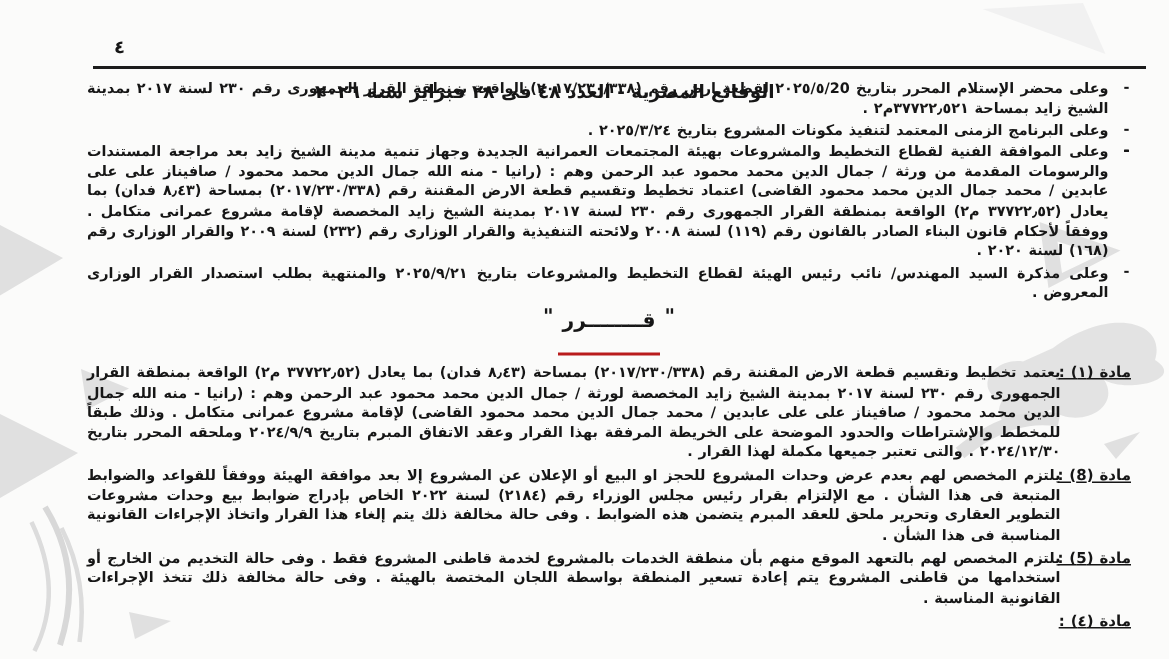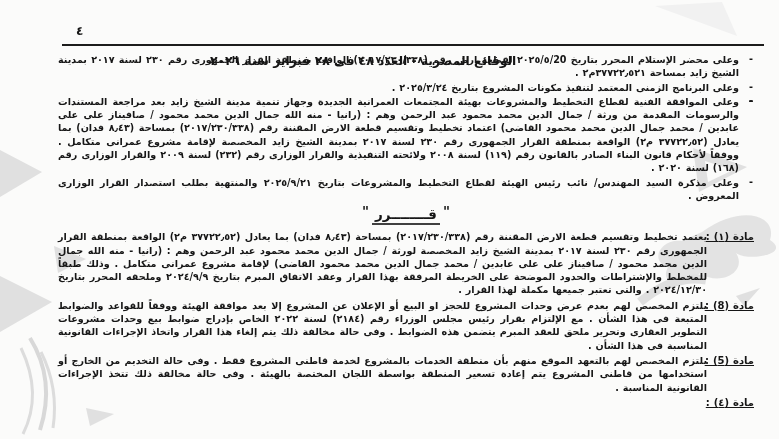--- a/index.html
+++ b/index.html
@@ -20,21 +20,21 @@
   .p-item{
     position:relative;padding-right:15px;
     font-size:9.6px;line-height:13.3px;
     text-align:justify;text-align-last:right;
     margin-bottom:1px;
     word-spacing:0.5px;
   }
   .p-item .marker{position:absolute;right:1px;top:-1px;}
   .decree{text-align:center;font-size:13.5px;margin:4px 0 5px;direction:rtl;}
   .decree .q{position:relative;top:-3px;padding:0 3px;}
-  .decree .word{display:inline-block;border-bottom:2px solid #404040;padding:0 3px 1px;letter-spacing:0.5px;}
+  .decree .word{display:inline-block;border-bottom:2px solid #b91c1c;padding:0 3px 13px;letter-spacing:0.5px;}
   .article{
     position:relative;padding-right:47px;
     font-size:9.6px;line-height:13.3px;
     text-align:justify;text-align-last:right;
     margin-bottom:2px;
     word-spacing:0.5px;
   }
   .article .label{
     position:absolute;right:0;top:0;
     text-decoration:underline;

